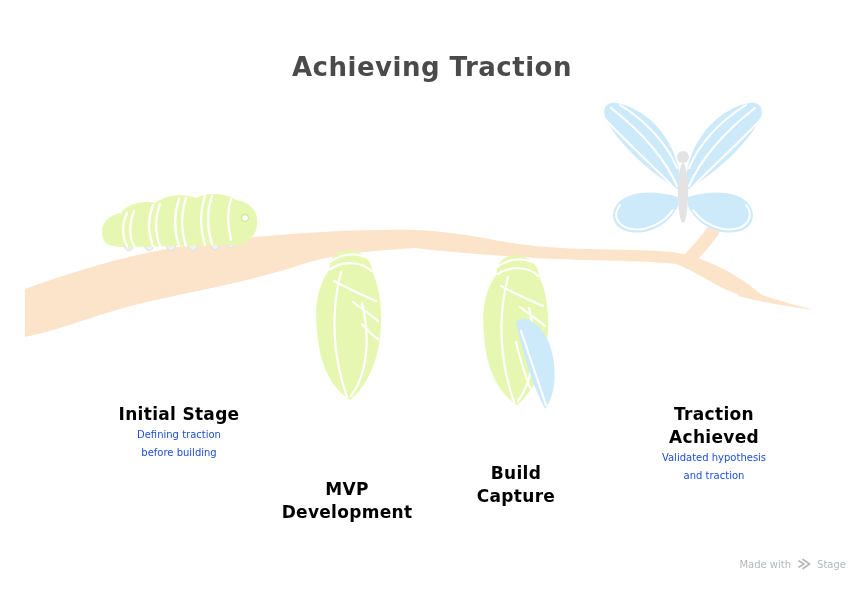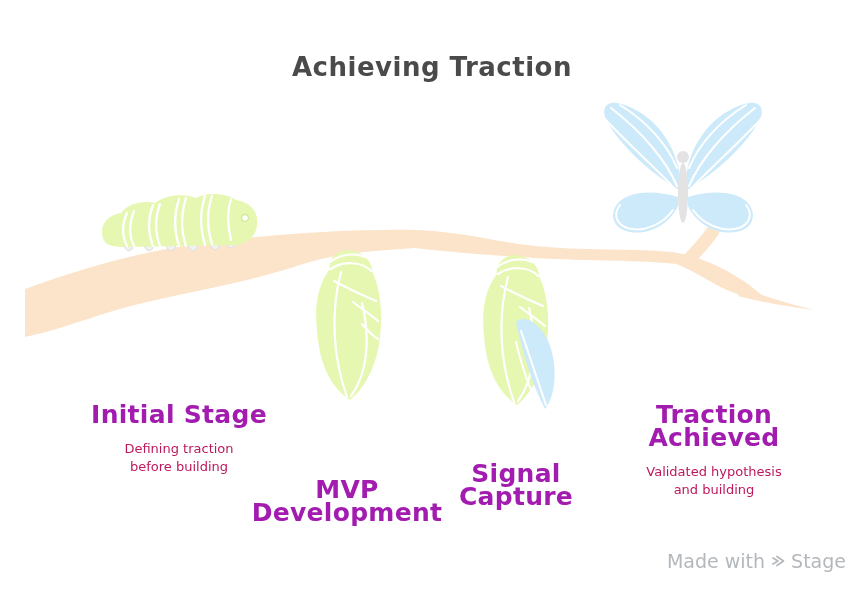--- a/index.html
+++ b/index.html
@@ -12,34 +12,33 @@
   }
   .illustration{position:absolute;inset:0;width:864px;height:606px;}
   .title{
     position:absolute;top:52px;left:0;width:864px;
     text-align:center;
     font-size:26px;font-weight:bold;letter-spacing:.5px;
     color:#4a4a4a;
   }
   .stage{position:absolute;text-align:center;}
   .stage-heading{
-    font-size:25px;font-weight:bold;line-height:23px;
-    color:#a21caf;letter-spacing:.3px;
+    font-size:17px;font-weight:bold;line-height:23px;
+    color:#000000;letter-spacing:.3px;
     white-space:pre-line;
   }
   .stage-desc{
-    margin-top:14px;
-    font-size:13px;line-height:17.5px;
-    color:#be185d;
+    font-size:10px;line-height:17.5px;
+    color:#1d4ed8;
     white-space:pre-line;
   }
   .watermark{
     position:absolute;right:18px;bottom:18px;
     display:flex;align-items:center;gap:5px;
-    font-size:19px;color:#b4b8bc;
+    font-size:10px;color:#b4b8bc;
     text-decoration:none;cursor:pointer;
   }
   .watermark svg{display:block;}
 </style>
 </head>
 <body>
 
 <div class="canvas">
 
   <svg class="illustration" viewBox="0 0 864 606" xmlns="http://www.w3.org/2000/svg">
@@ -175,29 +174,29 @@
     <div class="stage-desc">Defining traction
 before building</div>
   </div>
 
   <div class="stage" style="left:247px;top:478px;width:200px;">
     <div class="stage-heading">MVP
 Development</div>
   </div>
 
   <div class="stage" style="left:416px;top:462px;width:200px;">
-    <div class="stage-heading">Signal
+    <div class="stage-heading">Build
 Capture</div>
   </div>
 
   <div class="stage" style="left:594px;top:403px;width:240px;">
     <div class="stage-heading">Traction
 Achieved</div>
     <div class="stage-desc">Validated hypothesis
-and building</div>
+and traction</div>
   </div>
 
   <div class="watermark">
     <span>Made with</span>
     <svg width="16" height="16" viewBox="0 0 16 16" fill="none" stroke="#b4b8bc" stroke-width="1.7" stroke-linecap="round" stroke-linejoin="round">
       <path d="M 3,5 L 8,8 L 3,11"></path>
       <path d="M 7,3.5 L 13.5,8 L 7,12.5"></path>
     </svg>
     <span>Stage</span>
   </div>

